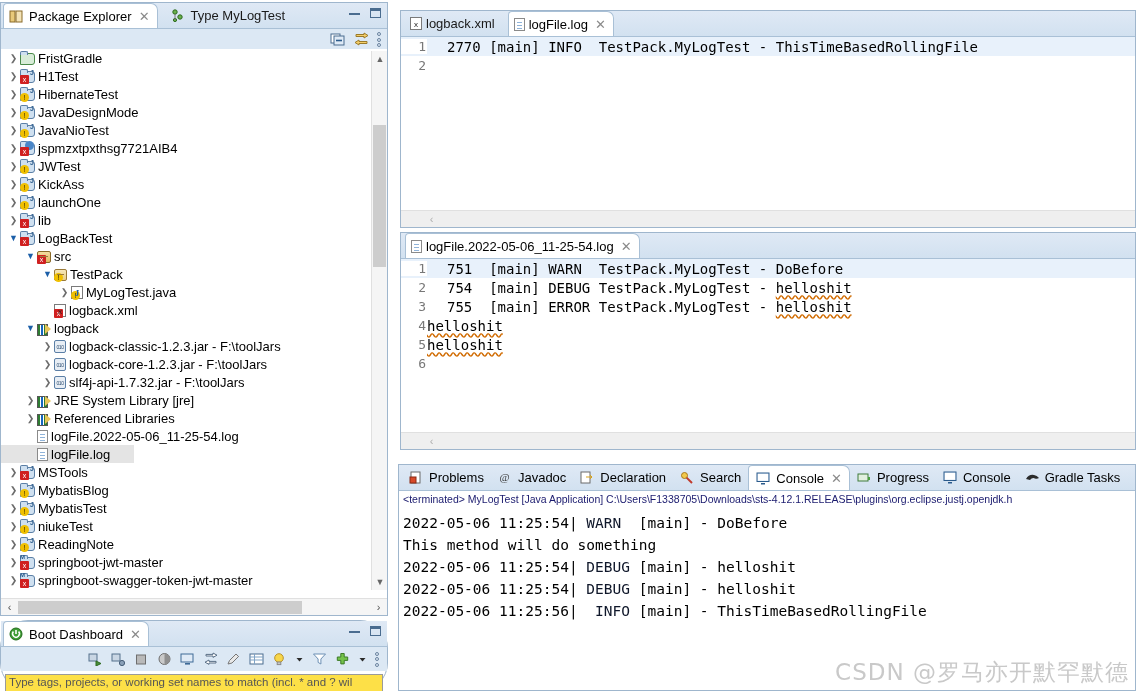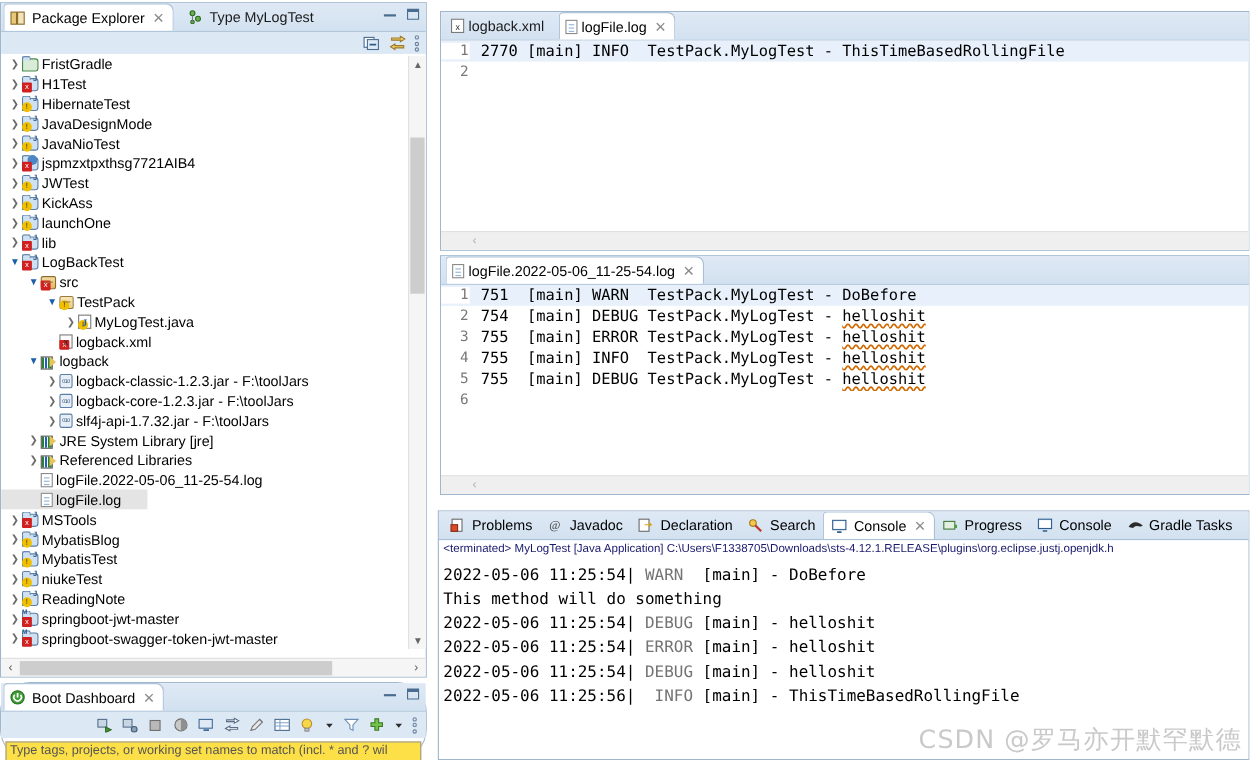--- a/index.html
+++ b/index.html
@@ -177,21 +177,21 @@
     position:absolute; left:0; right:0; top:0; bottom:17px;
     font-family:"DejaVu Sans Mono","Liberation Mono",monospace;
     font-size:14px; overflow:hidden;
   }
   .cline { display:flex; height:19px; align-items:center; }
   .cline.hl { background:#e8f1fb; }
   .lno {
     width:26px; text-align:right; color:#787878; flex:0 0 26px;
     font-size:13px; padding-right:1px; background:#fff;
   }
-  .ctext { white-space:pre; padding-left:10px; }
+  .ctext { white-space:pre; padding-left:20px; }
   .sp-err { text-decoration: underline; text-decoration-style: wavy;
     text-decoration-color:#d06a00; text-underline-offset:2px; }
 
   
   .console-stack { position:absolute; background:#fff; border:1px solid #9fb6cd; }
   .cons-tabbar {
     height:26px; background: linear-gradient(#dfe9f5,#d2e1f0);
     display:flex; align-items:center; padding-left:3px; overflow:hidden;
     border-bottom:1px solid #a9c0d6;
   }
@@ -202,21 +202,21 @@
   .cons-head {
     font-size:10.5px; color:#1a1a6e; padding:2px 0 1px 4px; white-space:nowrap; overflow:hidden;
     font-family:"Liberation Sans",sans-serif;
   }
   .cons-body {
     position:absolute; left:0; right:0; top:50px; bottom:0;
     font-family:"DejaVu Sans Mono","Liberation Mono",monospace;
     font-size:14.5px; padding-left:4px; overflow:hidden;
   }
   .cons-line { height:22px; white-space:pre; }
-  .lvl { color:#737373; }
+  .lvl { color:#0f172a; }
   .bar { color:#000; }
 
   
   .watermark {
     position:absolute; right:6px; bottom:2px;
     font-size:23px; color:#c9c9c9; white-space:nowrap;
     pointer-events:none; letter-spacing:1px; font-family:"DejaVu Sans",sans-serif;
   }
 
   
@@ -591,26 +591,24 @@
             <span class="ctext">754  [main] DEBUG TestPack.MyLogTest - </span>
             <span class="sp-err">helloshit</span>
           </div>
           <div class="cline">
             <span class="lno">3</span>
             <span class="ctext">755  [main] ERROR TestPack.MyLogTest - </span>
             <span class="sp-err">helloshit</span>
           </div>
           <div class="cline">
             <span class="lno">4</span>
-            <span class="ctext">755  [main] INFO  TestPack.MyLogTest - </span>
             <span class="sp-err">helloshit</span>
           </div>
           <div class="cline">
             <span class="lno">5</span>
-            <span class="ctext">755  [main] DEBUG TestPack.MyLogTest - </span>
             <span class="sp-err">helloshit</span>
           </div>
           <div class="cline">
             <span class="lno">6</span>
             <span class="ctext"></span>
           </div>
         </div>
       <div class="hscroll" style="background:#efefef;">
         <div class="arr" style="left:22px;color:#b0b0b0;">‹</div>
       </div>
@@ -675,21 +673,20 @@
               <path d="M1 8 q3-5 8-4 q3 .6 5 3 q-2 1-4 .4 q-3-1-5 1.6 z" fill="#2b2b2b"></path>
             </svg></span>
           <span>Gradle Tasks</span>
         </div>
       </div>
     <div class="cons-head">&lt;terminated&gt; MyLogTest [Java Application] C:\Users\F1338705\Downloads\sts-4.12.1.RELEASE\plugins\org.eclipse.justj.openjdk.h</div>
     <div class="cons-body" id="consbody">
         <div class="cons-line"><span>2022-05-06 11:25:54</span><span class="bar">|</span><span class="lvl"> WARN </span><span> [main] - DoBefore</span></div>
         <div class="cons-line"><span>This method will do something</span></div>
         <div class="cons-line"><span>2022-05-06 11:25:54</span><span class="bar">|</span><span class="lvl"> DEBUG</span><span> [main] - helloshit</span></div>
-        <div class="cons-line"><span>2022-05-06 11:25:54</span><span class="bar">|</span><span class="lvl"> ERROR</span><span> [main] - helloshit</span></div>
         <div class="cons-line"><span>2022-05-06 11:25:54</span><span class="bar">|</span><span class="lvl"> DEBUG</span><span> [main] - helloshit</span></div>
         <div class="cons-line"><span>2022-05-06 11:25:56</span><span class="bar">|</span><span class="lvl">  INFO</span><span> [main] - ThisTimeBasedRollingFile</span></div>
       </div>
     <div class="watermark">CSDN @罗马亦开默罕默德</div>
   </div>
 
   <div class="view" style="left:0; top:620px; width:388px; height:71px;border-radius:28px;">
     <div class="view-tabbar">
       <div class="view-tab active">
         <span class="ic" style="width:14px;height:14px;">

